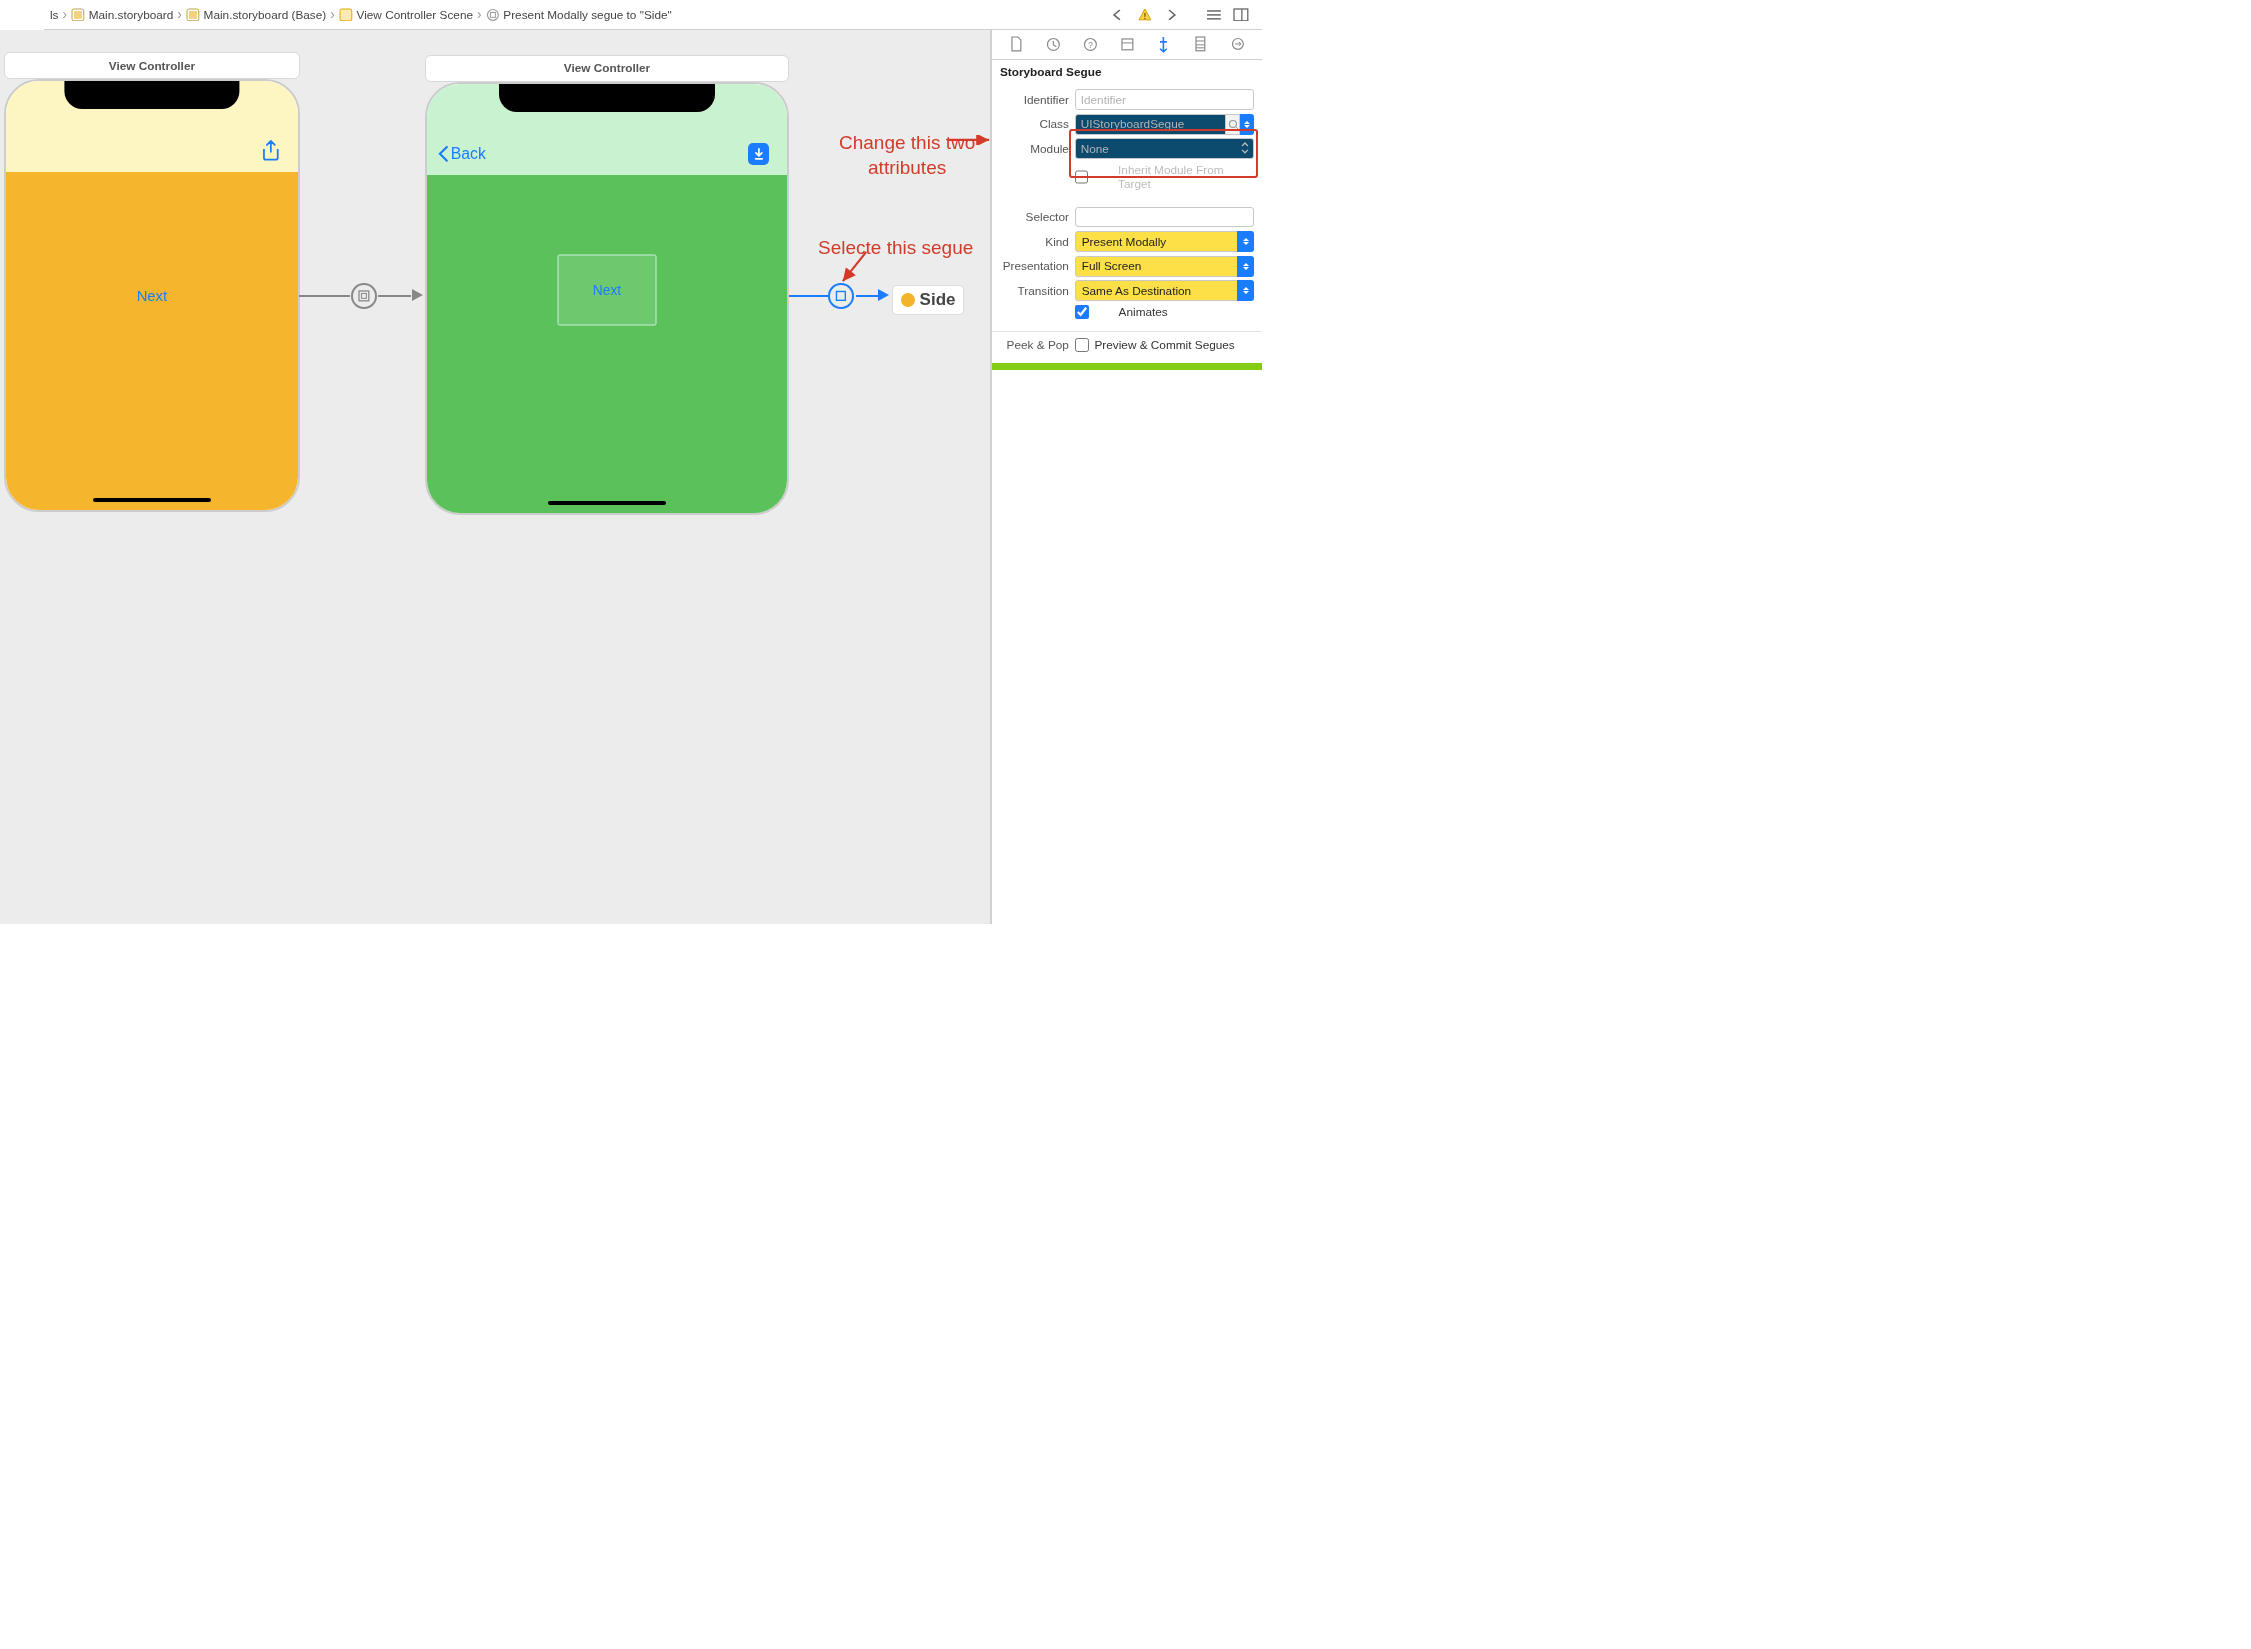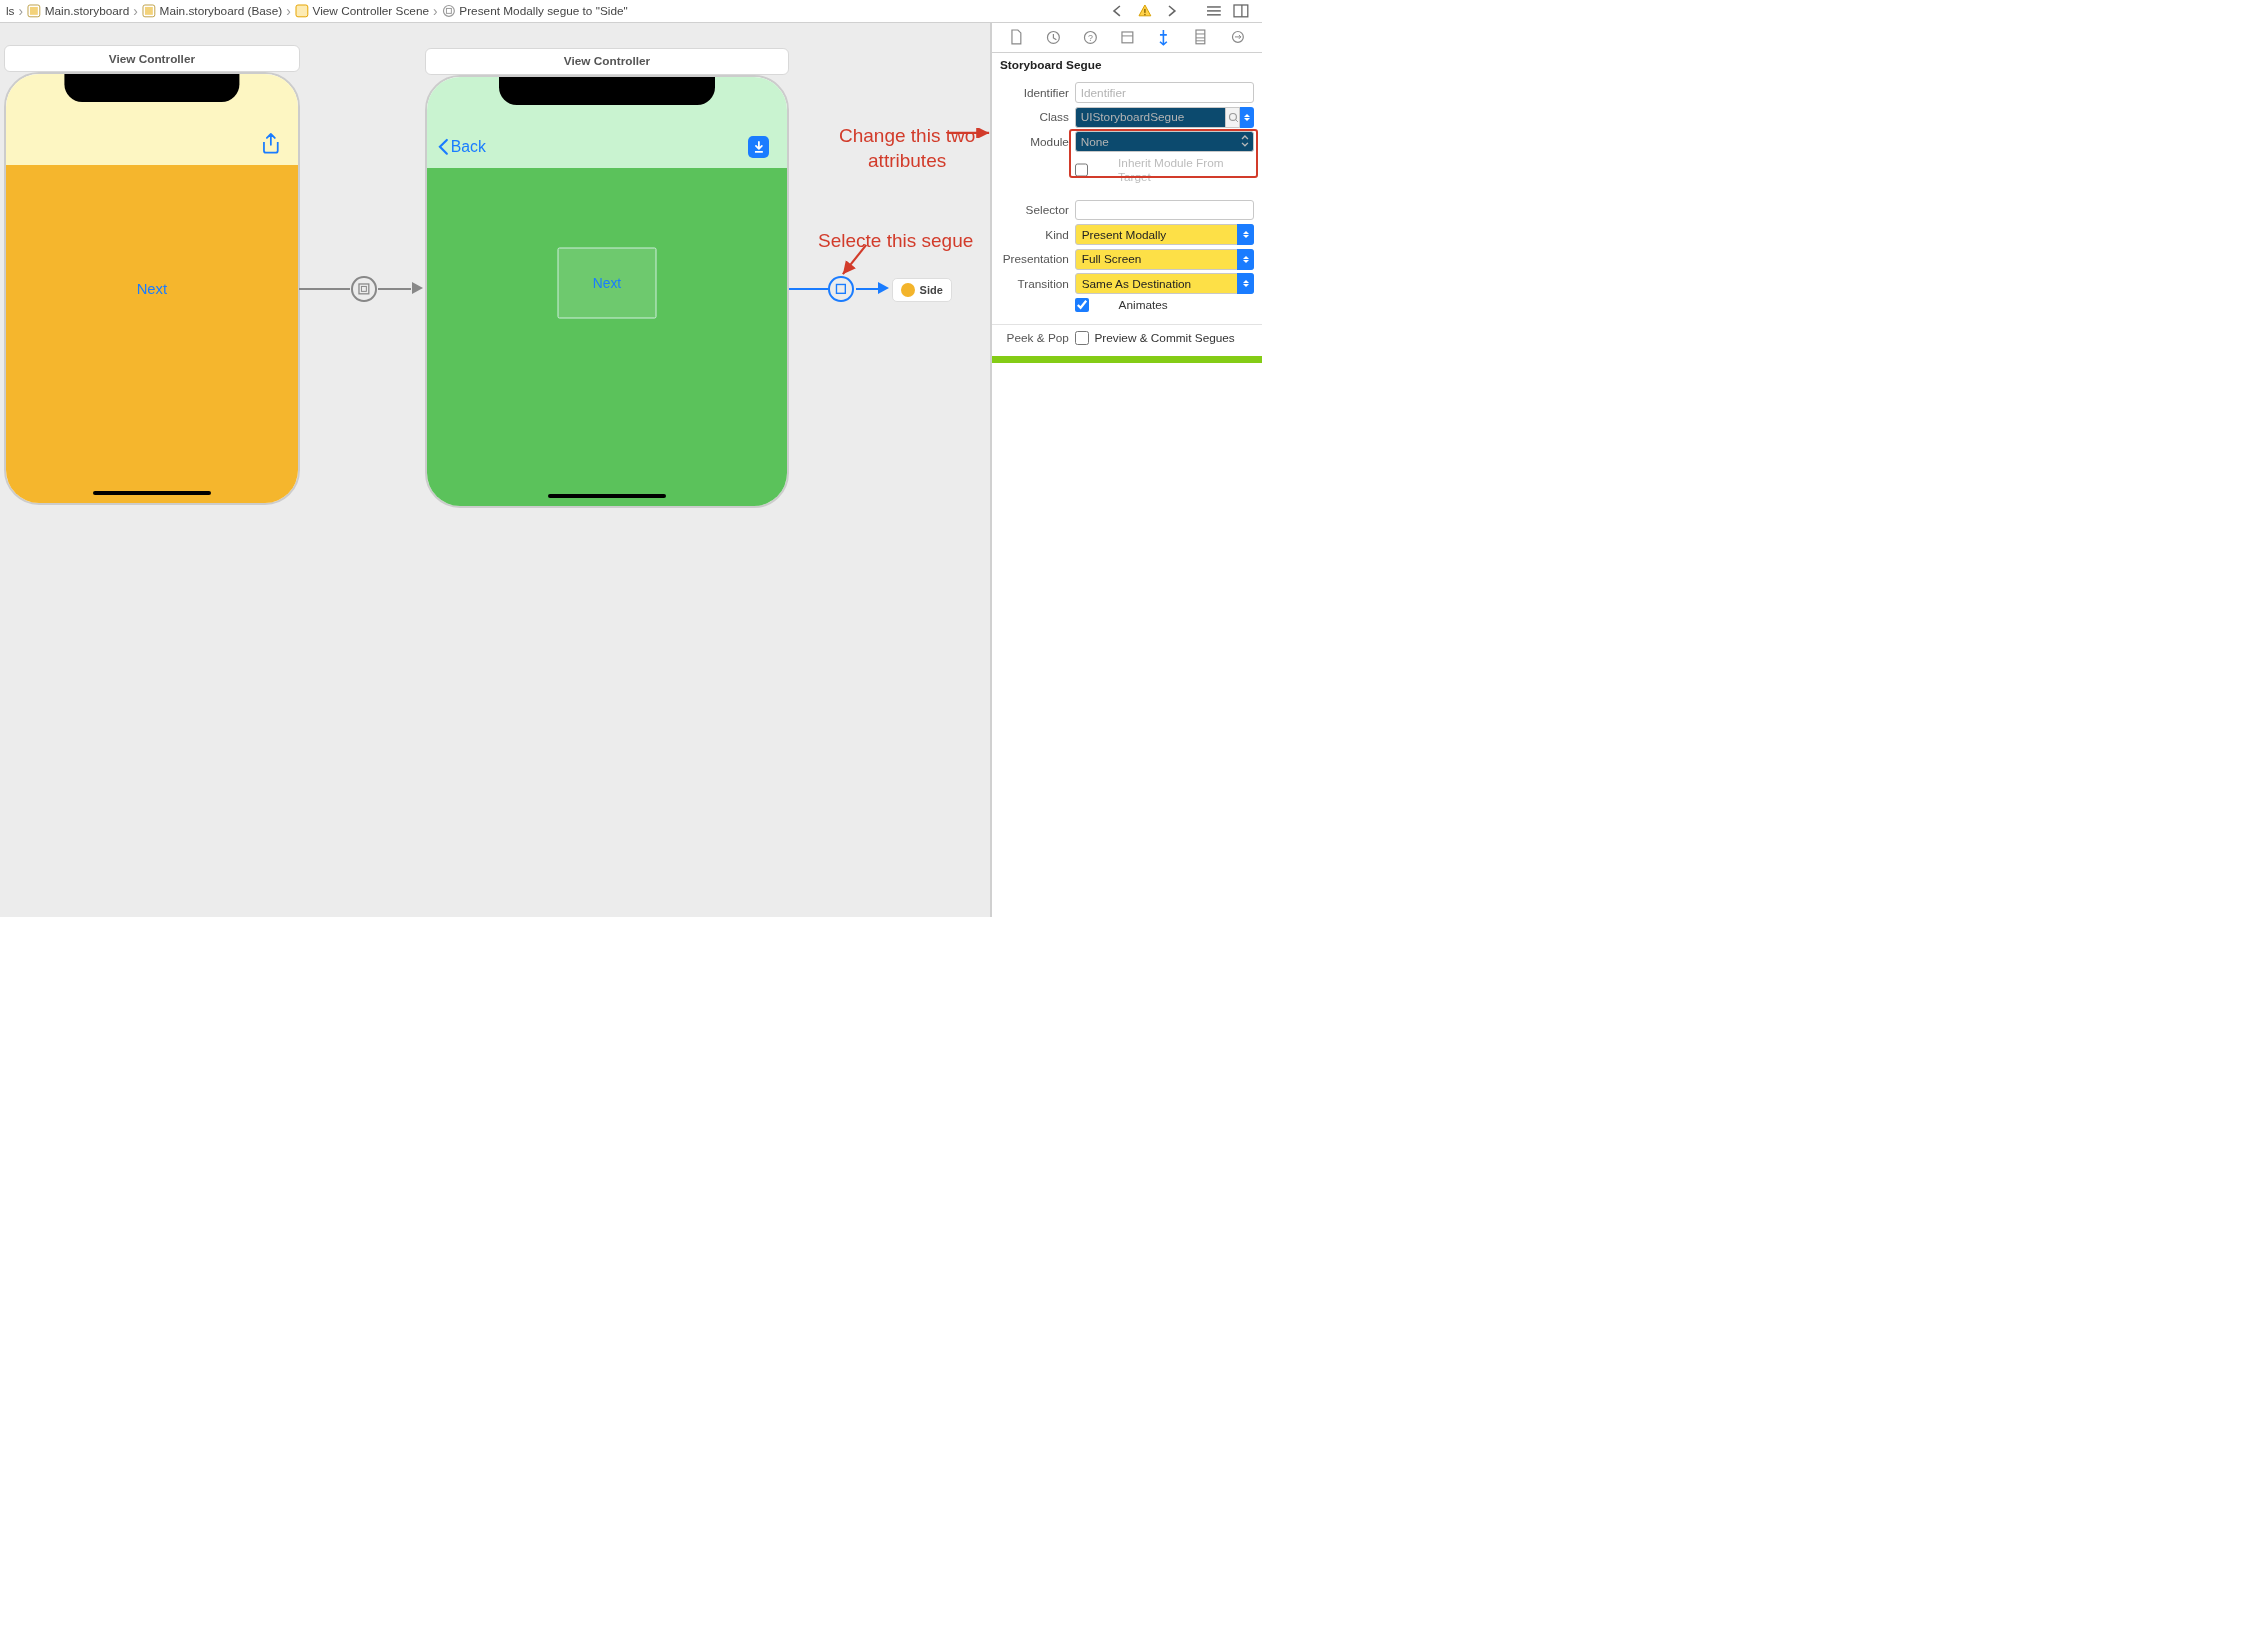--- a/index.html
+++ b/index.html
@@ -8,27 +8,28 @@
     font-size: 12.8px;
     color: #333;
     background: #fff;
     width: 1262px;
     height: 924px;
     overflow: hidden;
     position: relative;
   }
   
   .topbar {
-    height: 23px;
+    height: 30px;
     border-bottom: 1px solid #d0d0d0;
     display: flex;
     align-items: center;
     padding: 0 5.9px;
     background: #fff;
     position: relative;
+    margin-left: 44px;
   }
   .breadcrumb { display: flex; align-items: center; gap: 2px; font-size: 11.8px; color: #444; flex: 1; overflow: hidden; white-space: nowrap; }
   .crumb { display: flex; align-items: center; gap: 3.9px; cursor: default; }
   .crumb-sep { color: #999; margin: 0 2px; font-size: 13.8px; }
   .bc-icon { width: 13.8px; height: 13.8px; display:inline-flex; align-items:center; justify-content:center;}
   .topbar-right { display:flex; align-items:center; gap:5.9px; margin-left:auto; padding-right:3.9px;}
   .topbar-right .tbtn { width:21.7px; height:21.7px; display:flex; align-items:center; justify-content:center; color:#555; border-radius:3px;}
   .warn-tri { color:#e8a100; }
   
   .main { display:flex; height: calc(100% - 29.6px);}
@@ -75,21 +76,21 @@
   .dl-icon { position:absolute; top:59px; right:17.7px; width:21.7px; height:21.7px; background:#1a7cff; border-radius:4.9px; display:flex; align-items:center; justify-content:center; color:#fff;}
   .container-box { position:absolute; left:50%; top:48%; transform:translate(-50%,-50%);
     width:99px; height:71px; border:1.5px solid #cfeedd; background:rgba(255,255,255,0.12); border-radius:2px;
     display:flex; align-items:center; justify-content:center; color:#1a7cff; font-size:13.8px;}
 
   
   .segue-line { position:absolute; height:2px; background:#888;}
   .segue-circle { position:absolute; width:25.6px; height:25.6px; border:2px solid #888; border-radius:50%; background:#ececec; display:flex; align-items:center; justify-content:center;}
   .segue-arrowhead { position:absolute; width:0; height:0; border-top:6.9px solid transparent; border-bottom:6.9px solid transparent; border-left:11.8px solid #888;}
 
-  .side-chip { position:absolute; background:#fff; border:1px solid #ddd; border-radius:4.9px; padding:3.9px 7.9px; font-size:11px; font-weight:600; color:#444; display:flex; align-items:center; gap:4.9px;}
+  .side-chip { position:absolute; background:#fff; border:1px solid #ddd; border-radius:4.9px; padding:3.9px 7.9px; font-size:17px; font-weight:600; color:#444; display:flex; align-items:center; gap:4.9px;}
   .side-chip .dot { width:13.8px; height:13.8px; background:#f3b42b; border-radius:50%;}
 
   
   .anno { position:absolute; color:#d23b2a; font-size:19px; line-height:1.3;}
   .anno-arrow { position:absolute; }
   .red-box { position:absolute; border:2.5px solid #d23b2a; border-radius:3px; pointer-events:none;}
 
   
   .insp-tabs { height:29.6px; border-bottom:1px solid #d0d0d0; display:flex; align-items:center; justify-content:space-around; padding:0 5.9px;}
   .insp-tabs .itab { width:21.7px; height:21.7px; display:flex; align-items:center; justify-content:center; color:#777;}

